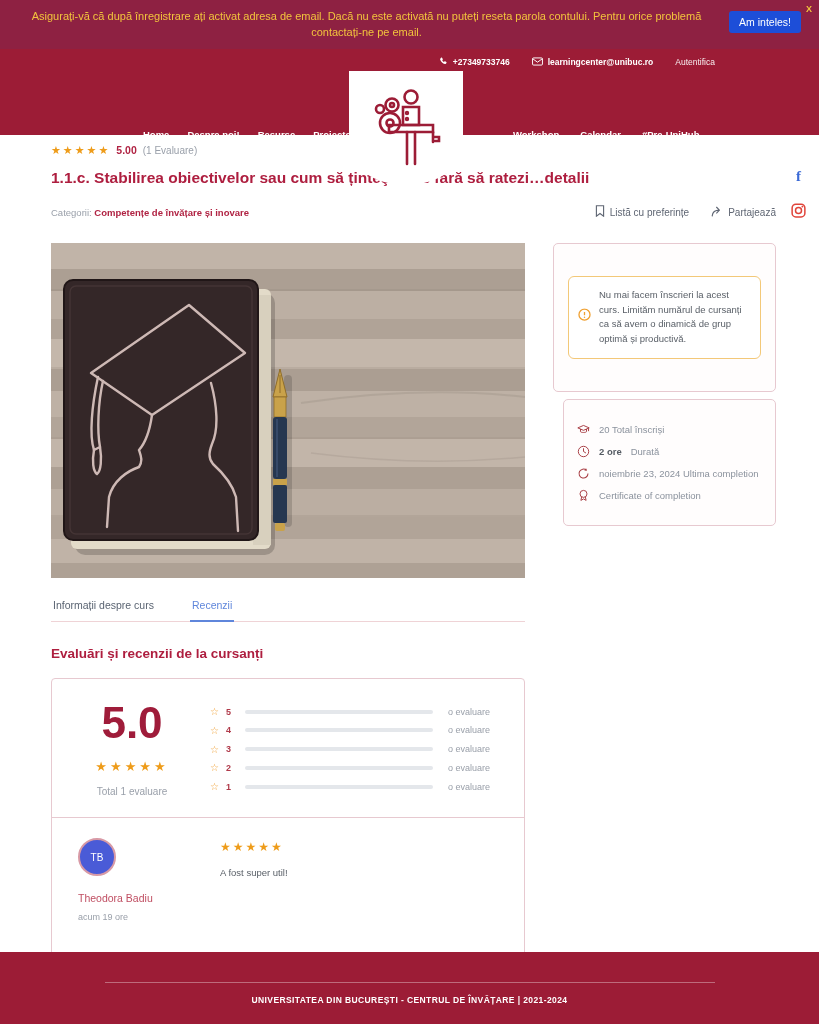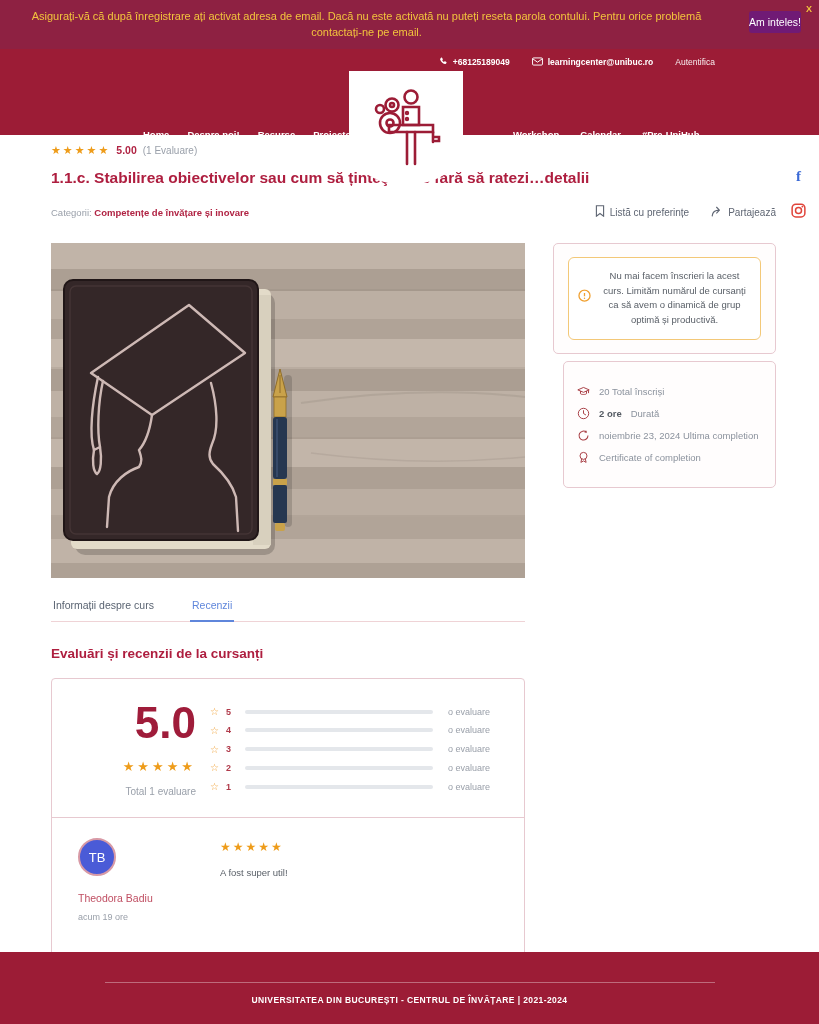--- a/index.html
+++ b/index.html
@@ -8,22 +8,22 @@
     background:#ffffff;font-family:"Liberation Sans",sans-serif;
     -webkit-font-smoothing:antialiased;
   }
   
   .banner{
     background:#8E2142;color:#F2C43D;position:relative;
     padding:9px 110px 8px 24px;font-size:11px;line-height:1.45;text-align:center;
     min-height:44px;box-sizing:border-box;
   }
   .banner .ok-btn{
-    position:absolute;right:18px;top:11px;background:#701a75;color:#fff;border:none;
-    font-size:10.5px;padding:5px 0;border-radius:3px;font-family:inherit;cursor:pointer;
+    position:absolute;right:18px;top:11px;background:#1d4ed8;color:#fff;border:none;
+    font-size:10.5px;padding:5px 10px;border-radius:3px;font-family:inherit;cursor:pointer;
   }
   .banner .close-x{
     position:absolute;right:7px;top:3px;color:#F2C43D;font-size:9px;font-weight:bold;cursor:pointer;
   }
   
   .header{background:#9C1C36;height:86px;position:relative;z-index:5;}
   .contact-row{
     position:absolute;top:8px;right:104px;display:flex;gap:22px;align-items:center;
     color:#fff;font-size:8.5px;font-weight:bold;
   }
@@ -46,55 +46,55 @@
   .cat{font-size:9.5px;color:#9AA0AA;}
   .cat a{color:#B02343;text-decoration:none;font-weight:bold;cursor:pointer;text-align:right;}
   .actions{display:flex;gap:22px;align-items:center;color:#5F6673;font-size:10px;}
   .actions .act{display:flex;align-items:center;gap:5px;cursor:pointer;}
   .cols{display:flex;gap:28px;}
   .col-main{width:474px;}
   .col-side{width:223px;}
   .hero{width:474px;height:335px;display:block;}
   
   .side-box{border:1px solid #E7C9D0;border-radius:5px;background:#fffdfd;box-sizing:border-box;}
-  .notice-wrap{padding:13px 14px;text-align:center;}
+  .notice-wrap{padding:32px 14px;}
   .notice{
     position:relative;border:1px solid #F3C878;border-radius:6px;background:#fff;
     padding:11px 10px 11px 30px;font-size:9.5px;color:#5A6068;line-height:1.55;
   }
   .notice .info-ic{position:absolute;left:9px;top:50%;transform:translateY(-50%);}
   .detail-box{margin-top:7px;padding:14px 13px;margin-left:10px;}
   .detail-row{display:flex;align-items:center;gap:9px;margin:9px 0;color:#6D737C;font-size:9.5px;}
   .detail-row .d-ic{color:#A83E44;flex:0 0 auto;display:flex;}
   .detail-row .d-val{color:#555B63;font-weight:bold;}
   .detail-row .d-lbl{color:#8B929D;}
   
   .tabs{width:474px;border-bottom:1px solid #EFD3D6;margin-top:21px;display:flex;gap:34px;}
   .tab{font-size:10.5px;color:#5A6472;padding:0 2px 9px 2px;cursor:pointer;}
   .tab.active{color:#5F86DB;border-bottom:2px solid #5F86DB;margin-bottom:-1px;}
   .sec-heading{color:#AE1E3F;font-size:13.5px;font-weight:bold;margin:24px 0 17px 0;}
   
   .rev-box{width:474px;border:1px solid #E7C9D0;border-radius:4px;box-sizing:border-box;}
   .rev-summary{display:flex;padding:22px 20px 20px 16px;gap:14px;}
-  .avg-block{width:128px;text-align:right;flex:0 0 auto;}
+  .avg-block{width:128px;text-align:center;flex:0 0 auto;}
   .avg-num{color:#9F1C3A;font-size:44px;font-weight:bold;line-height:1;}
   .avg-stars{color:#EE9C1A;font-size:13px;letter-spacing:3px;margin-top:14px;}
   .avg-total{color:#9AA0AA;font-size:10px;margin-top:12px;}
   .bars{flex:1;display:flex;flex-direction:column;justify-content:space-between;padding:4px 0;}
   .bar-row{display:flex;align-items:center;gap:7px;height:13px;}
   .bar-row .b-star{color:#F0A33A;font-size:10px;}
   .bar-row .b-num{color:#B03A4A;font-size:9px;font-weight:bold;width:8px;}
   .bar-track{flex:1;height:4px;background:#E4E7EB;border-radius:2px;margin:0 8px 0 4px;overflow:hidden;}
   .bar-fill{height:100%;background:#EF9400;border-radius:2px;width:0;}
   .bar-lbl{color:#9AA0AA;font-size:9px;width:56px;text-align:left;}
   .rev-item{border-top:1px solid #E7C9D0;display:flex;padding:20px 20px 34px 16px;gap:14px;}
   .rev-left{width:128px;flex:0 0 auto;text-align:left;padding-left:10px;}
   .avatar{
     width:38px;height:38px;border-radius:50%;background:#4A5BD7;border:2px solid #D89AA6;
-    color:#fff;font-size:13px;display:flex;align-items:center;justify-content:center;box-sizing:border-box;
+    color:#fff;font-size:10px;display:flex;align-items:center;justify-content:center;box-sizing:border-box;
   }
   .rev-name{color:#C04F63;font-size:10.5px;margin-top:16px;}
   .rev-time{color:#9AA0AA;font-size:9px;margin-top:8px;}
   .rev-right{padding-top:2px;}
   .rev-stars{color:#EE9C1A;font-size:12px;letter-spacing:2px;}
   .rev-text{color:#5A6068;font-size:9.5px;margin-top:13px;}
   
   .social{position:absolute;right:13px;top:168px;display:flex;flex-direction:column;gap:18px;align-items:center;z-index:7;}
   .fb{color:#3B6AD6;font-size:15px;font-weight:bold;font-family:"Liberation Serif",serif;cursor:pointer;}
   .ig{cursor:pointer;display:block;}
@@ -115,21 +115,21 @@
 </div>
 
 <div class="header">
   <div class="contact-row">
     <span class="item">
       <span>
         <svg width="9" height="9" viewBox="0 0 16 16">
             <path fill="#fff" d="M3.6 1.2c.5-.5 1.3-.4 1.7.2l1.4 2c.3.5.2 1.1-.2 1.5l-.8.8c.6 1.3 1.7 2.4 3 3l.8-.8c.4-.4 1-.5 1.5-.2l2 1.4c.6.4.7 1.2.2 1.7l-1 1c-.5.5-1.2.7-1.9.5C6.8 11.4 3.6 8.2 2.1 4.7c-.3-.7-.1-1.4.5-1.9z"></path>
           </svg>
       </span>
-      <span>+68125189049</span>
+      <span>+27349733746</span>
     </span>
     <span class="item">
       <span>
         <svg width="11" height="9" viewBox="0 0 16 12">
             <rect x="0.8" y="0.8" width="14.4" height="10.4" rx="1.5" fill="none" stroke="#fff" stroke-width="1.4"></rect>
             <path d="M1 2l7 5 7-5" fill="none" stroke="#fff" stroke-width="1.4"></path>
           </svg>
       </span>
       <span>learningcenter@unibuc.ro</span>
     </span>

